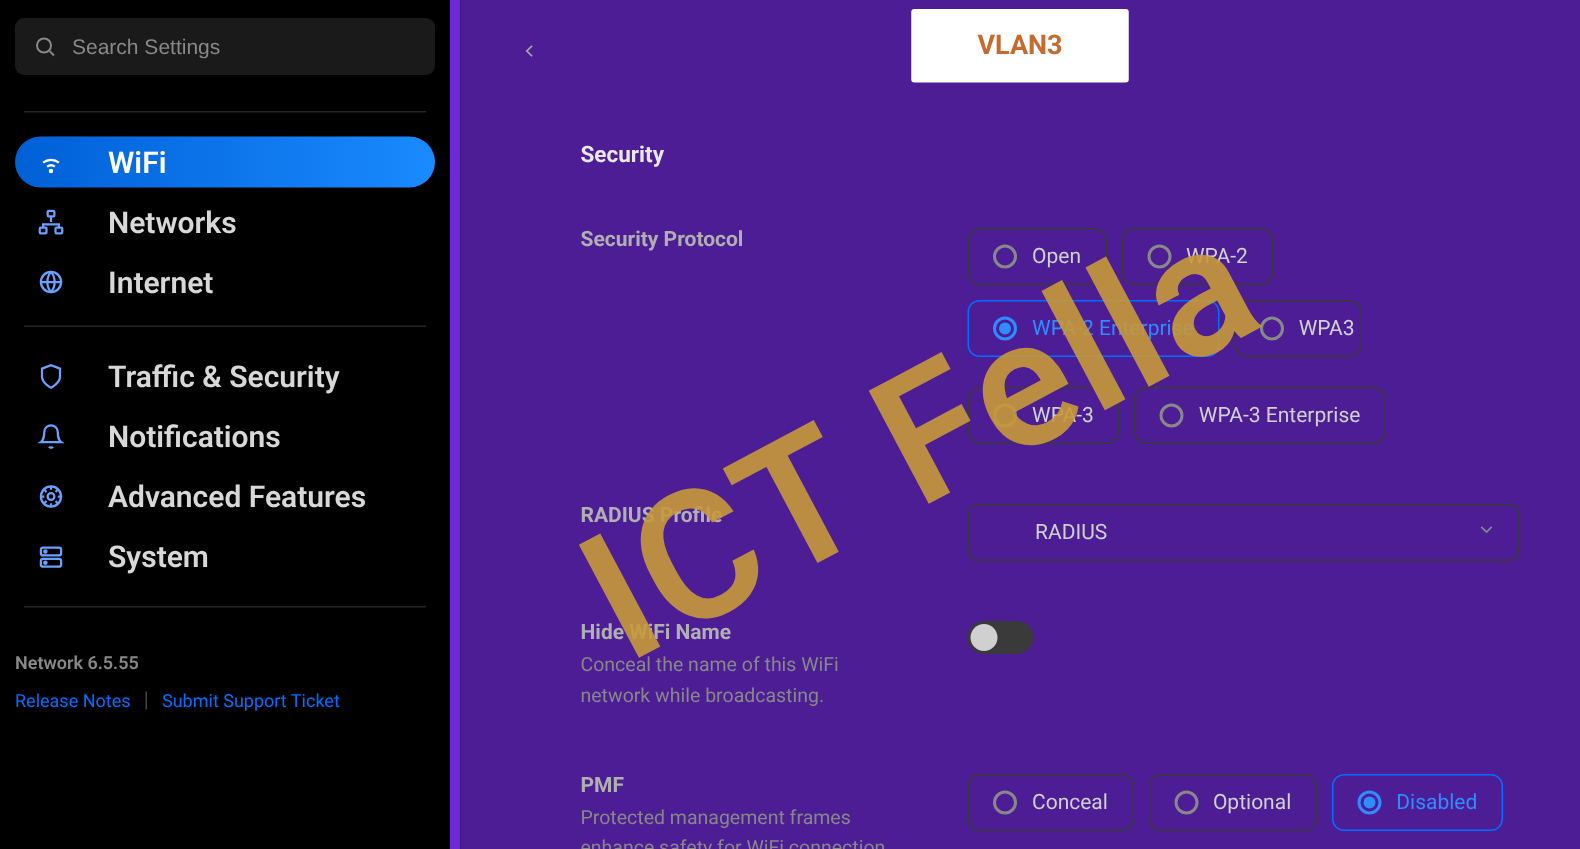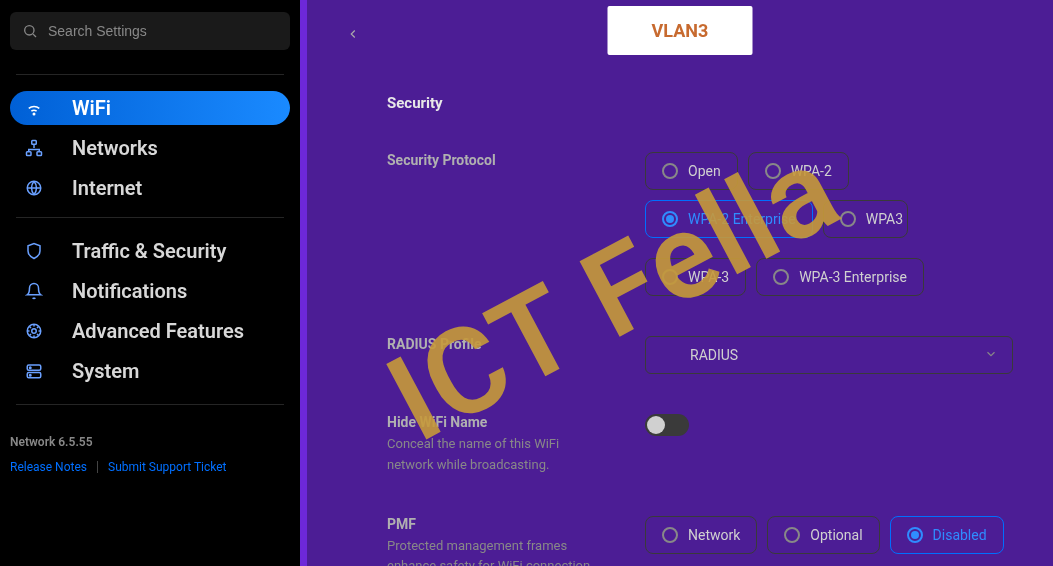--- a/index.html
+++ b/index.html
@@ -470,21 +470,21 @@
       </div>
 
       <div class="field" style="margin-bottom:0;">
         <div class="field-label-col">
           <div class="field-label">PMF</div>
           <div class="field-desc">Protected management frames enhance safety for WiFi connection</div>
         </div>
         <div class="field-ctrl">
           <div class="radio-pill">
             <span class="rdot"></span>
-            <span>Network</span>
+            <span>Conceal</span>
           </div>
           <div class="radio-pill">
             <span class="rdot"></span>
             <span>Optional</span>
           </div>
           <div class="radio-pill selected">
             <span class="rdot"></span>
             <span>Disabled</span>
           </div>
         </div>

